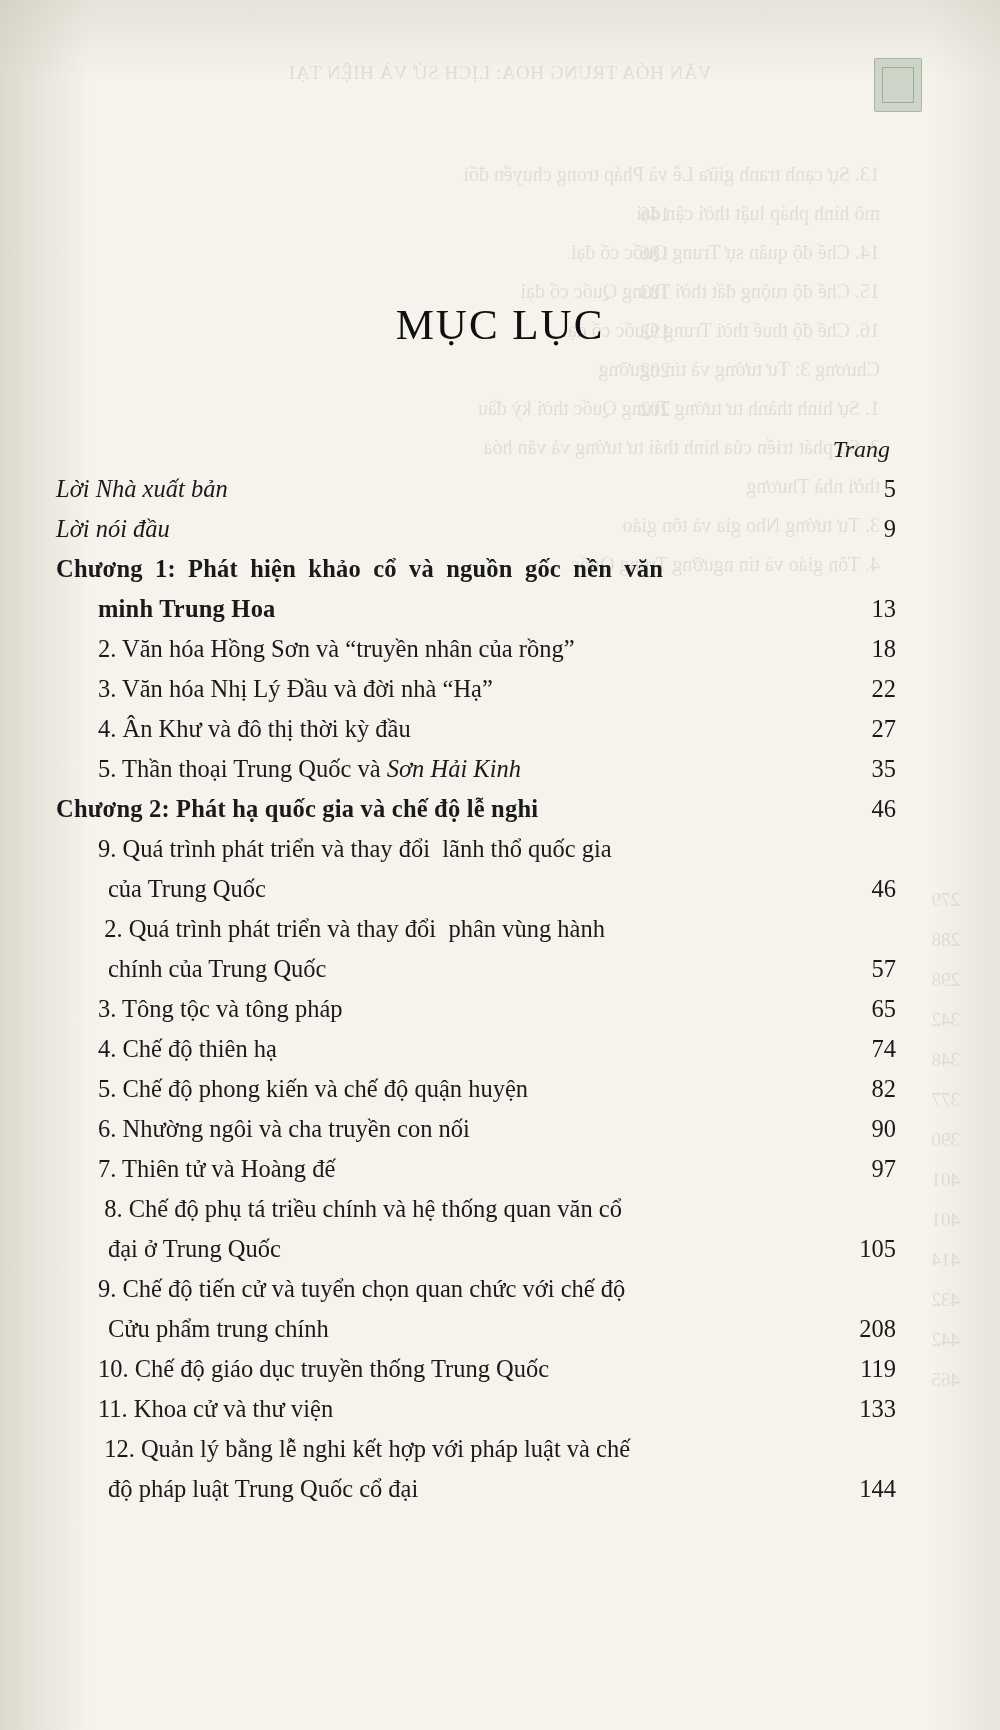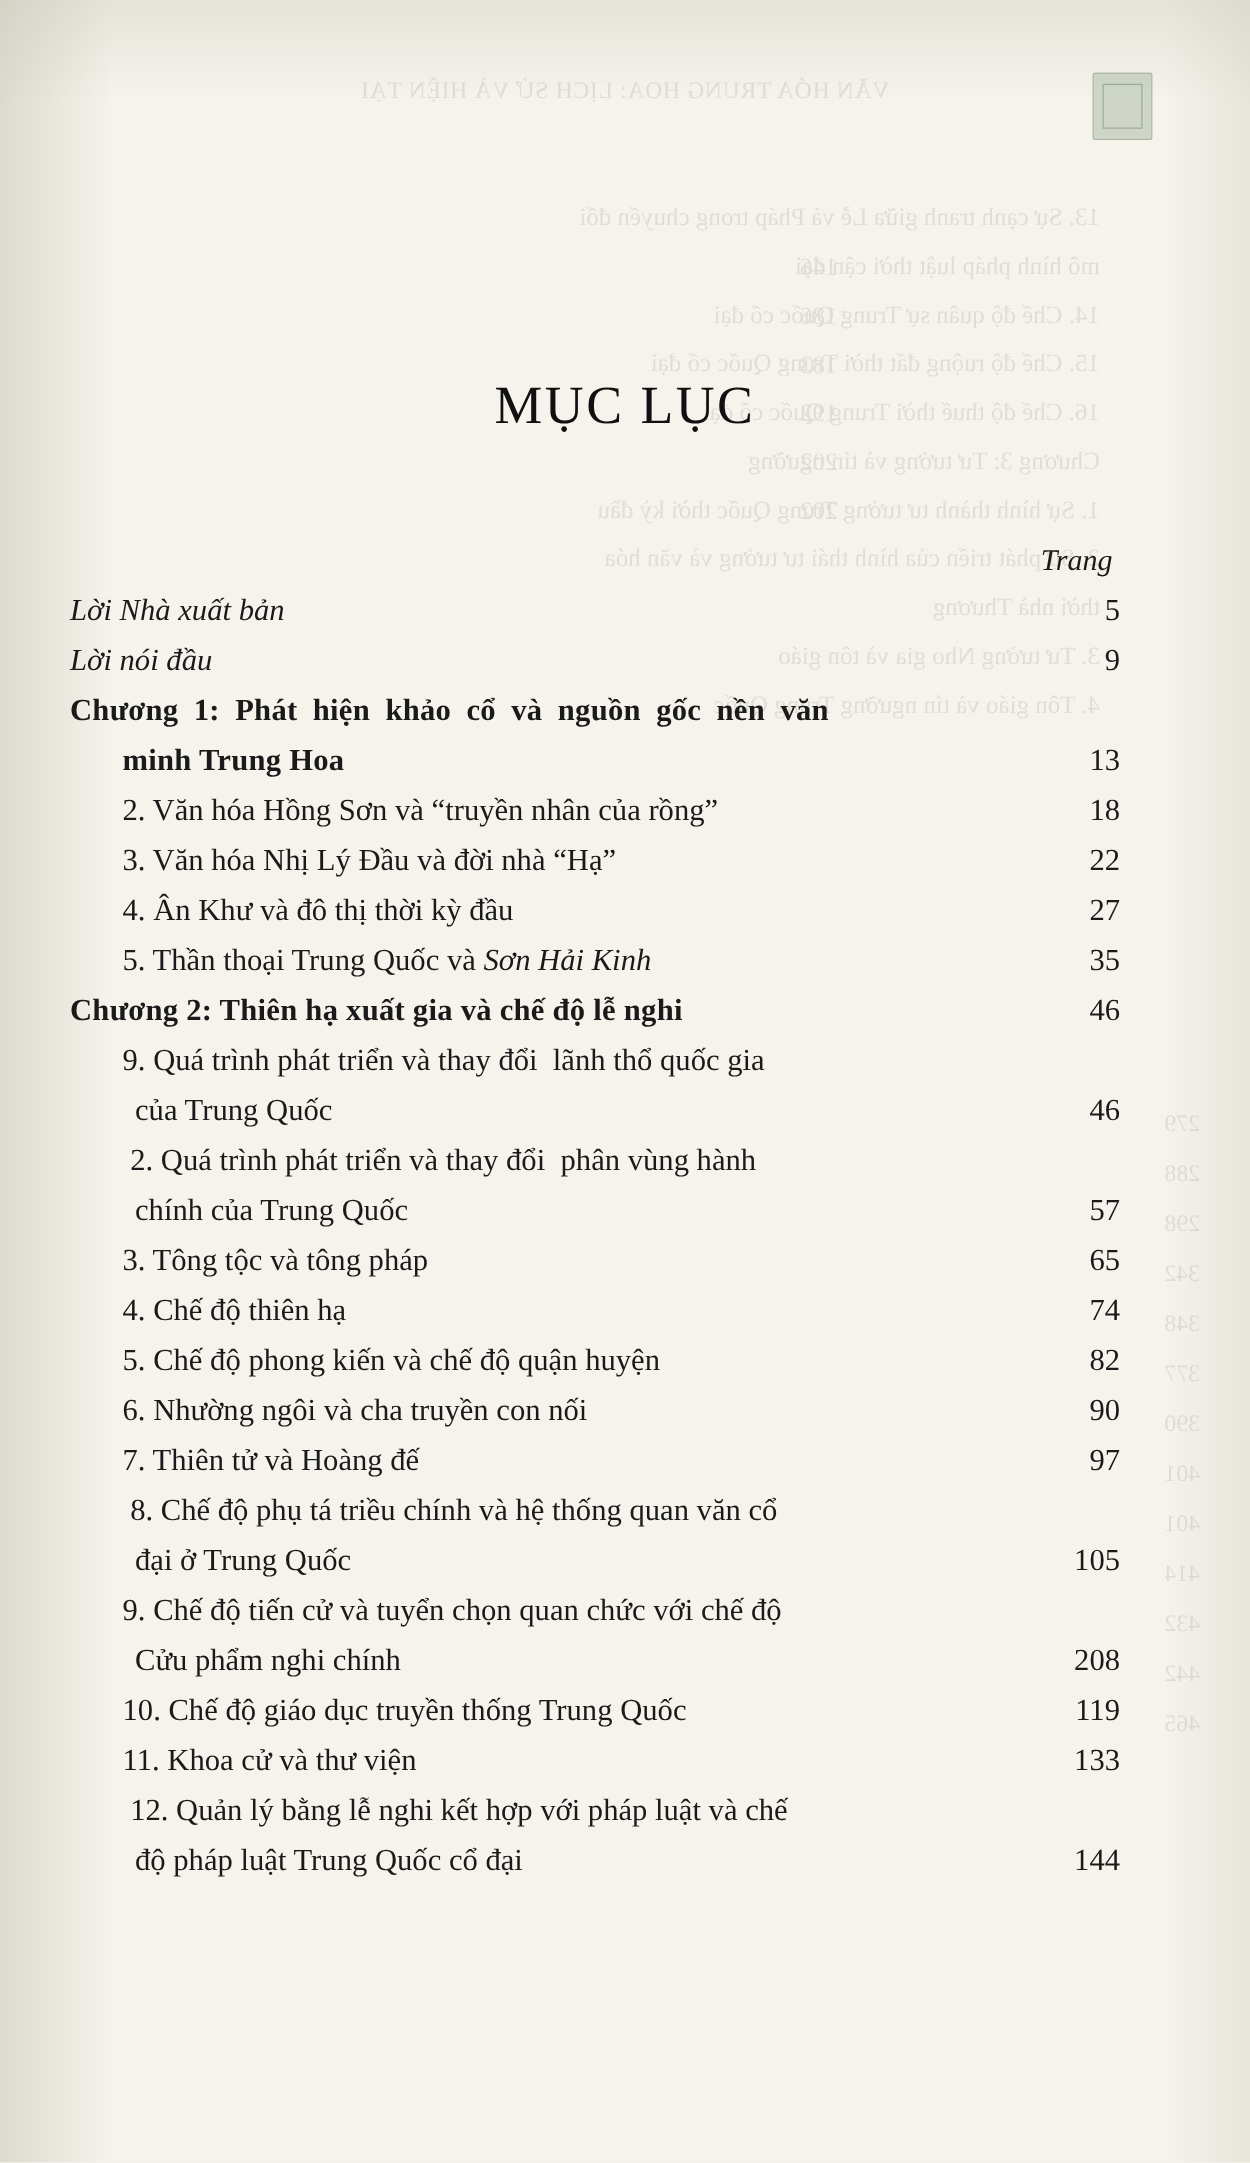--- a/index.html
+++ b/index.html
@@ -232,21 +232,21 @@
         </div>
         <div class="row ind1">
           <span class="lbl">4. Ân Khư và đô thị thời kỳ đầu</span>
           <span class="pg">27</span>
         </div>
         <div class="row ind1">
           <span class="lbl">5. Thần thoại Trung Quốc và <span class="italic">Sơn Hải Kinh</span></span>
           <span class="pg">35</span>
         </div>
         <div class="row ind0 chapter">
-          <span class="lbl">Chương 2: Thiên hạ xuất gia và chế độ lễ nghi</span>
+          <span class="lbl">Chương 2: Phát hạ quốc gia và chế độ lễ nghi</span>
           <span class="pg">46</span>
         </div>
         <div class="row ind1">
           <span class="lbl">9. Quá trình phát triển và thay đổi  lãnh thổ quốc gia</span>
           <span class="pg"></span>
         </div>
         <div class="row ind2">
           <span class="lbl">của Trung Quốc</span>
           <span class="pg">46</span>
         </div>
@@ -284,21 +284,21 @@
         </div>
         <div class="row ind2">
           <span class="lbl">đại ở Trung Quốc</span>
           <span class="pg">105</span>
         </div>
         <div class="row ind1">
           <span class="lbl">9. Chế độ tiến cử và tuyển chọn quan chức với chế độ</span>
           <span class="pg"></span>
         </div>
         <div class="row ind2">
-          <span class="lbl">Cửu phẩm nghi chính</span>
+          <span class="lbl">Cửu phẩm trung chính</span>
           <span class="pg">208</span>
         </div>
         <div class="row ind1">
           <span class="lbl">10. Chế độ giáo dục truyền thống Trung Quốc</span>
           <span class="pg">119</span>
         </div>
         <div class="row ind1">
           <span class="lbl">11. Khoa cử và thư viện</span>
           <span class="pg">133</span>
         </div>

